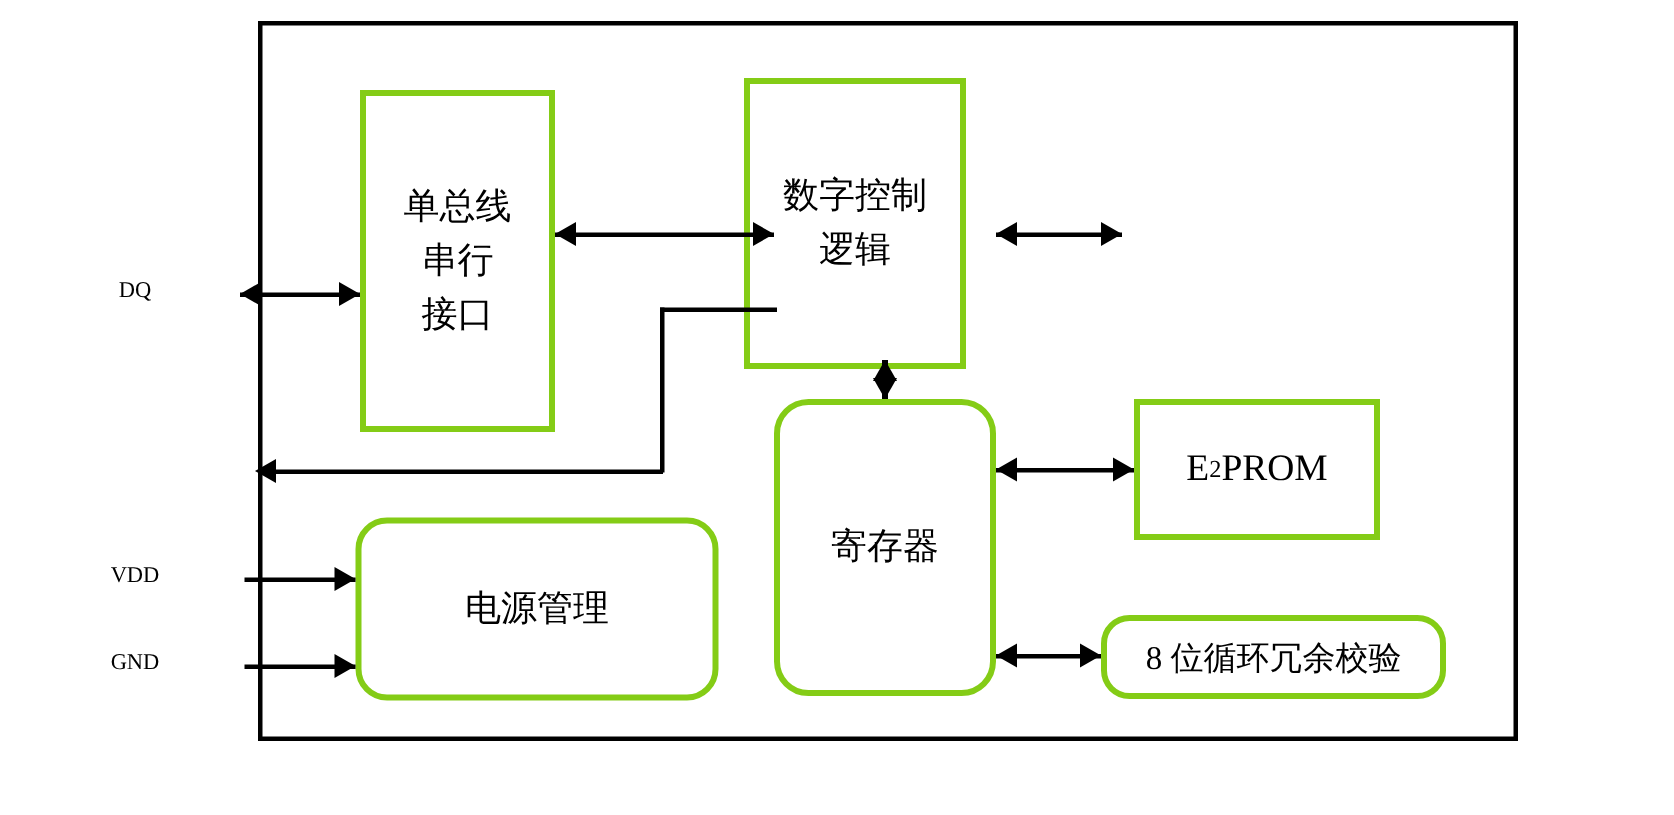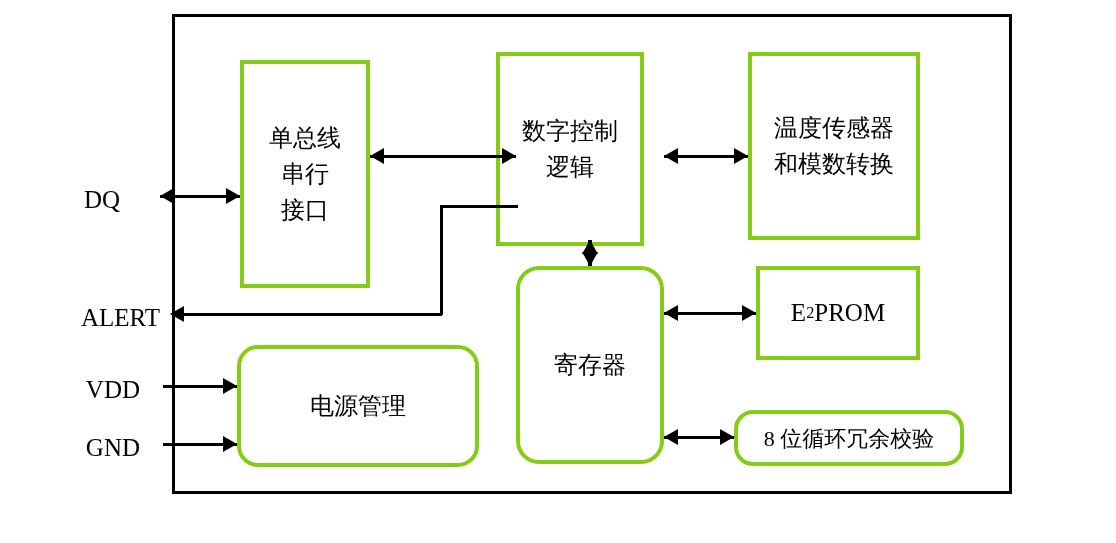--- a/index.html
+++ b/index.html
@@ -11,24 +11,24 @@
     position: relative;
     width: 1116px;
     height: 543px;
     background: #ffffff;
     font-family: "Liberation Serif", serif;
     overflow: hidden;
   }
   .pin-label {
     position: absolute;
     font-family: "Liberation Serif", serif;
-    font-size: 25px;
+    font-size: 15px;
     color: #000;
     white-space: nowrap;
-    text-align: right;
+    text-align: center;
   }
   .chip-border {
     position: absolute;
     border: 3px solid #000;
     box-sizing: border-box;
     background: transparent;
   }
   .block {
     position: absolute;
     border: 4px solid #84cc16;
@@ -87,33 +87,30 @@
   sup { font-size: 0.65em; vertical-align: super; }
 </style>
 </head>
 <body>
 
 <div id="canvas">
 
   <div class="chip-border" style="left:172px; top:14px; width:840px; height:480px;"></div>
 
   <div class="pin-label" style="left:60px; top:186px; width:60px;">DQ</div>
-  <div class="pin-label" style="left:40px; top:304px; width:120px;">ALERT</div>
   <div class="pin-label" style="left:40px; top:376px; width:100px;">VDD</div>
   <div class="pin-label" style="left:40px; top:434px; width:100px;">GND</div>
 
   <div class="block serif" style="left:240px; top:60px; width:130px; height:228px;">单总线
 串行
 接口</div>
 
   <div class="block serif" style="left:496px; top:52px; width:148px; height:194px;">数字控制
 逻辑</div>
 
-  <div class="block serif" style="left:748px; top:52px; width:172px; height:188px;">温度传感器
-和模数转换</div>
 
   <div class="block serif" style="left:516px; top:266px; width:148px; height:198px;border-radius:23px;">寄存器</div>
 
   <div class="block" style="left:756px; top:266px; width:164px; height:94px; font-family:'Liberation Serif',serif; font-size:25px;">E<sup>2</sup>PROM</div>
 
   <div class="block crc" style="left:734px; top:410px; width:230px; height:56px;">8 位循环冗余校验</div>
 
   <div class="block serif" style="left:237px; top:345px; width:242px; height:122px;border-radius:21px;">电源管理</div>
 
   <div class="line hline" style="left:160px; top:195px; width:80px;"></div>

